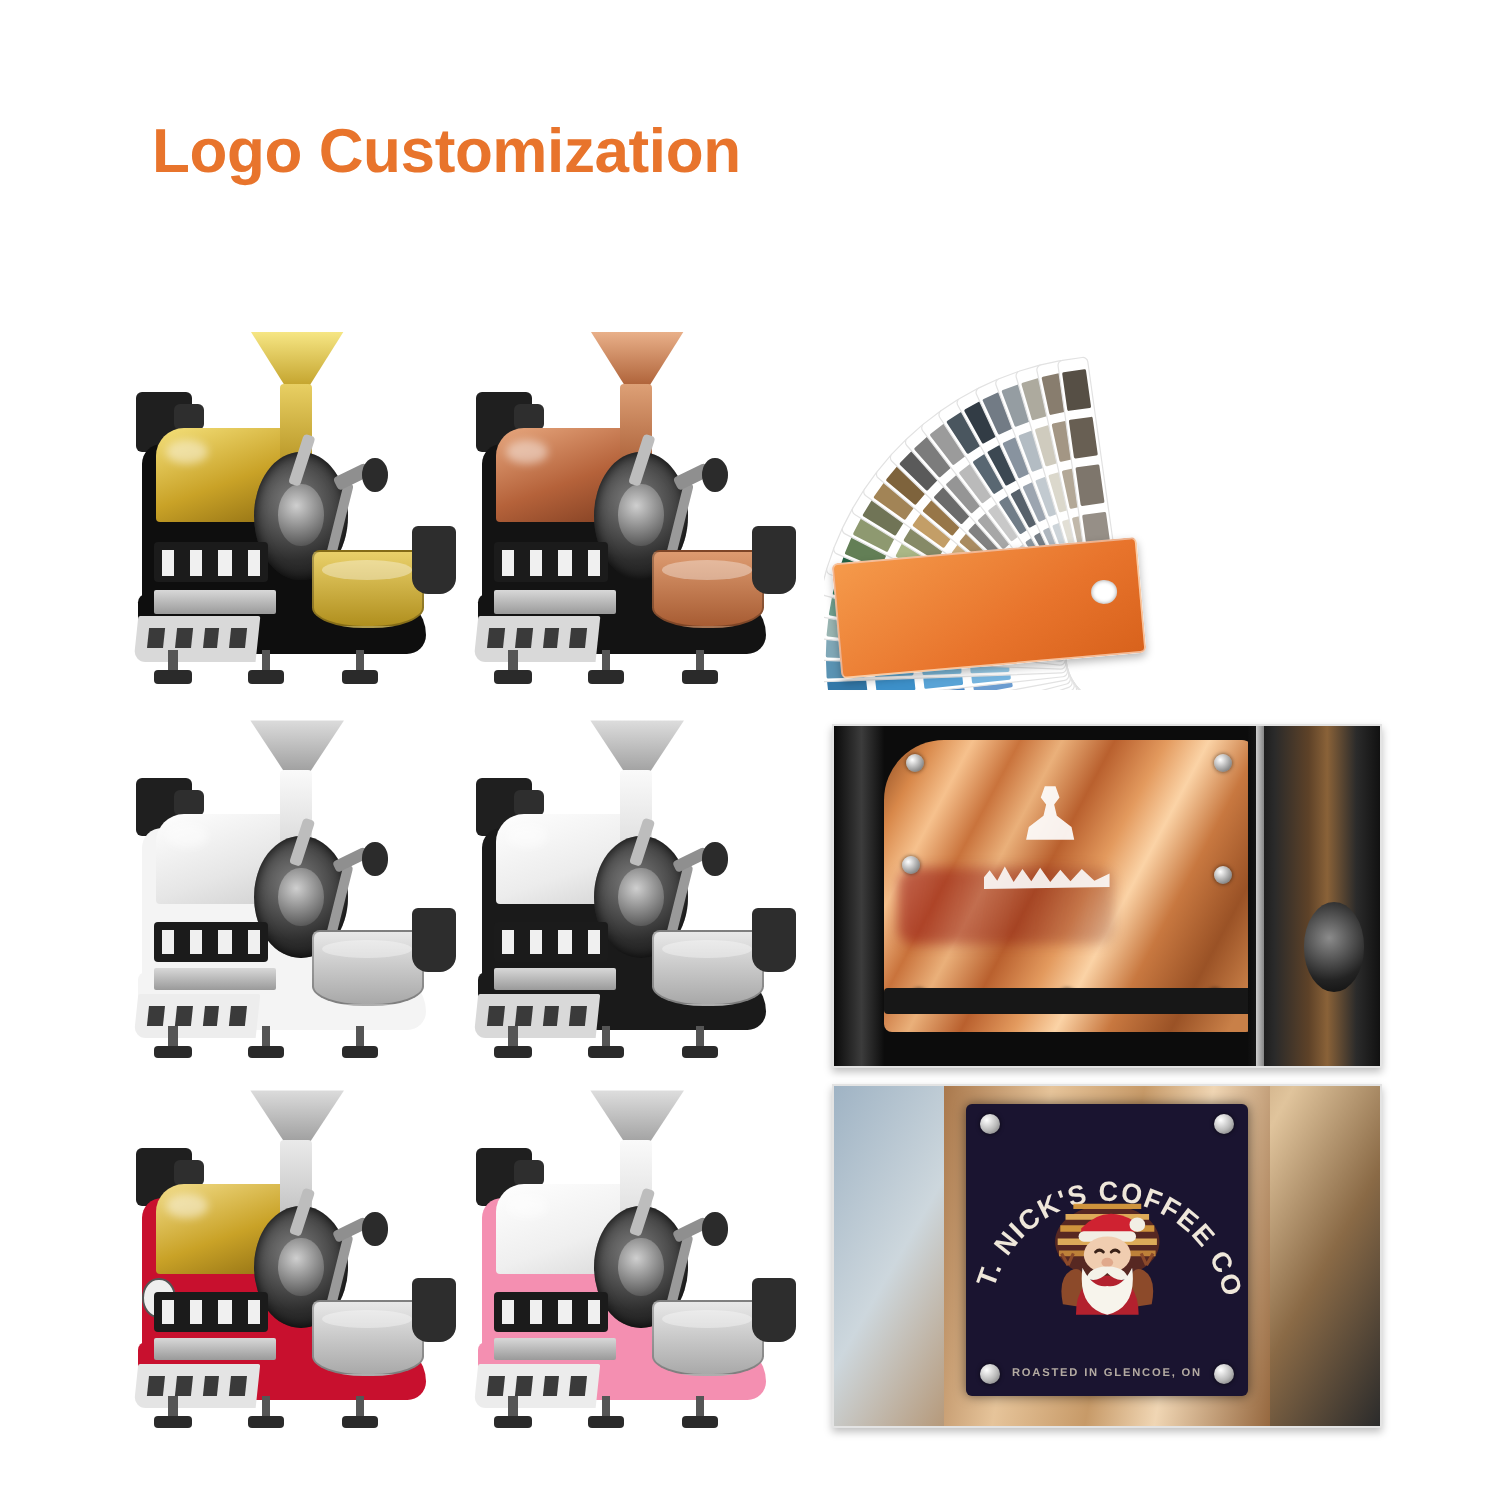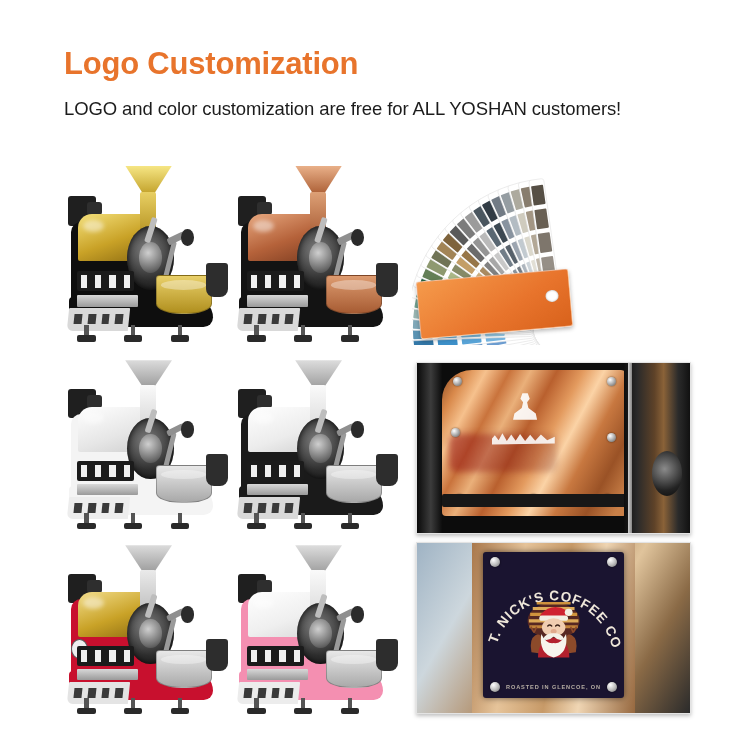--- a/index.html
+++ b/index.html
@@ -9,21 +9,21 @@
     font-family:"Liberation Sans", sans-serif;
     overflow:hidden;
     position:relative;
   }
   .page{position:relative;width:750px;height:750px;background:#fff;}
 
   
   .header{position:absolute;left:64px;top:48px;width:640px;}
   .title{
     font-size:31px;font-weight:bold;color:#e8742c;
-    letter-spacing:-0.2px;line-height:1;margin:0;white-space:nowrap;
+    letter-spacing:-0.2px;line-height:1;margin:12px;white-space:nowrap;
   }
   .subtitle{
     margin:0;padding-top:21px;
     font-size:18.5px;color:#1c1c1c;font-weight:400;
     letter-spacing:-0.1px;white-space:nowrap;line-height:1;
   }
 
   
   .grid{position:absolute;left:0;top:150px;width:750px;height:575px;}
   .cell{position:absolute;}
@@ -318,21 +318,20 @@
     white-space:nowrap;opacity:.85;
   }
 </style>
 </head>
 <body>
 
 <div class="page">
 
   <div class="header">
     <h1 class="title">Logo Customization</h1>
-    <p class="subtitle">LOGO and color customization are free for ALL YOSHAN customers!</p>
   </div>
 
   <div class="grid">
 
     <div class="cell r-tl">
       <div class="roaster m-gold">
         <div class="rb-base"></div>
         <div class="rb-motor"></div>
         <div class="rb-body"></div>
         <div class="rb-hood"></div>

